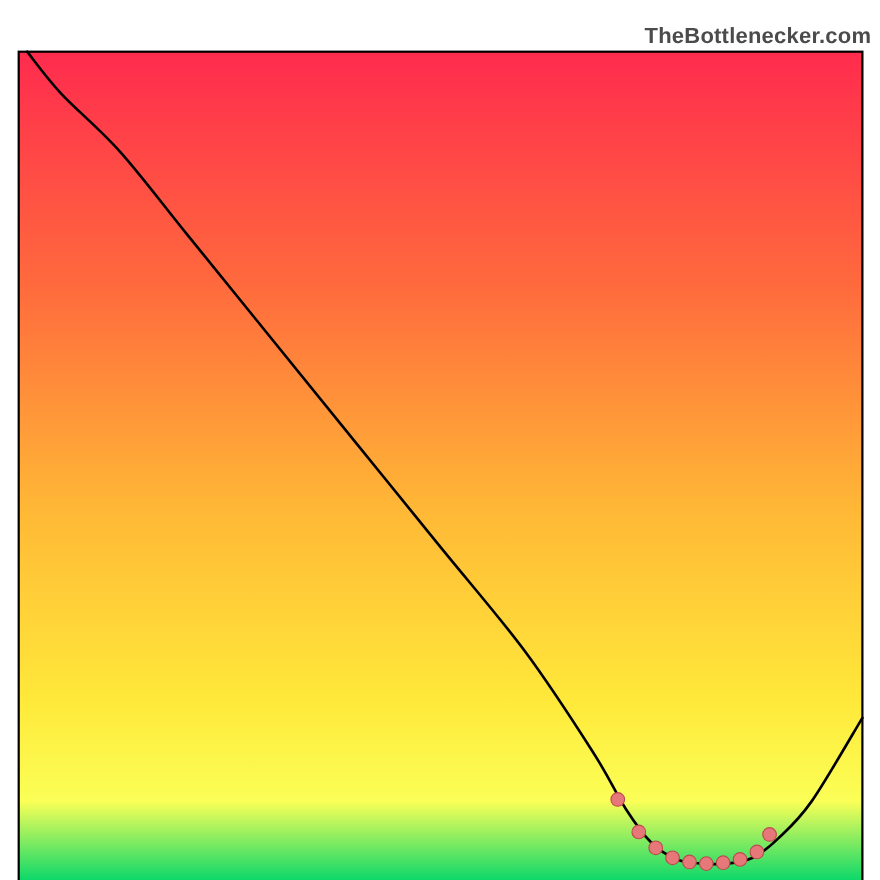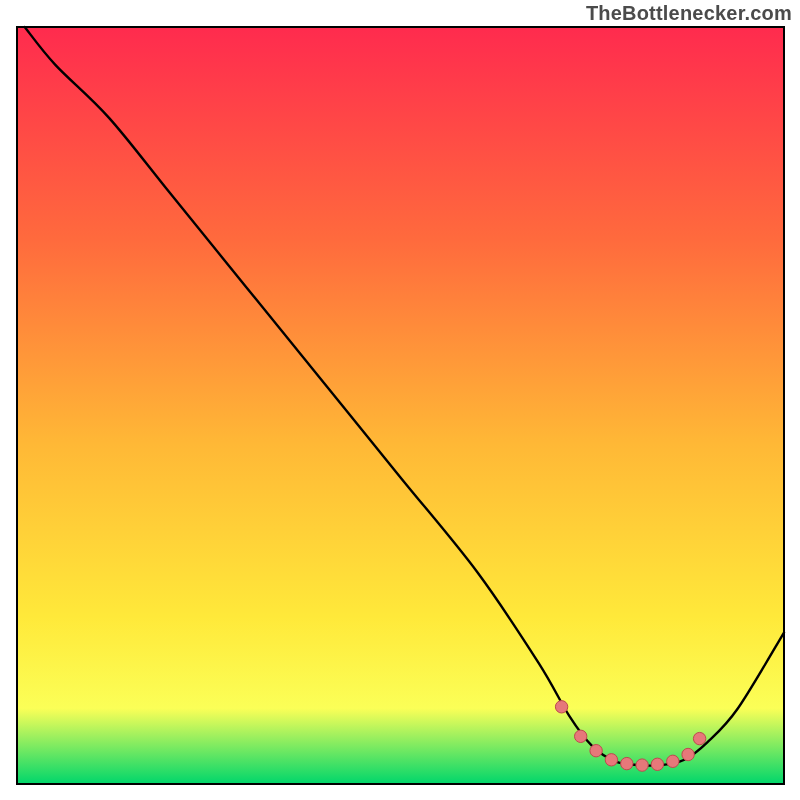--- a/index.html
+++ b/index.html
@@ -8,20 +8,21 @@
     width: 800px;
     height: 800px;
     background: #ffffff;
     font-family: Arial, Helvetica, sans-serif;
     overflow: hidden;
   }
   .stage {
     position: relative;
     width: 800px;
     height: 616px;
+    margin-top: 20px;
   }
   .attribution {
     position: absolute;
     top: 2px;
     right: 8px;
     font-size: 20px;
     font-weight: bold;
     color: #4b4b4b;
     letter-spacing: 0.2px;
     user-select: none;

